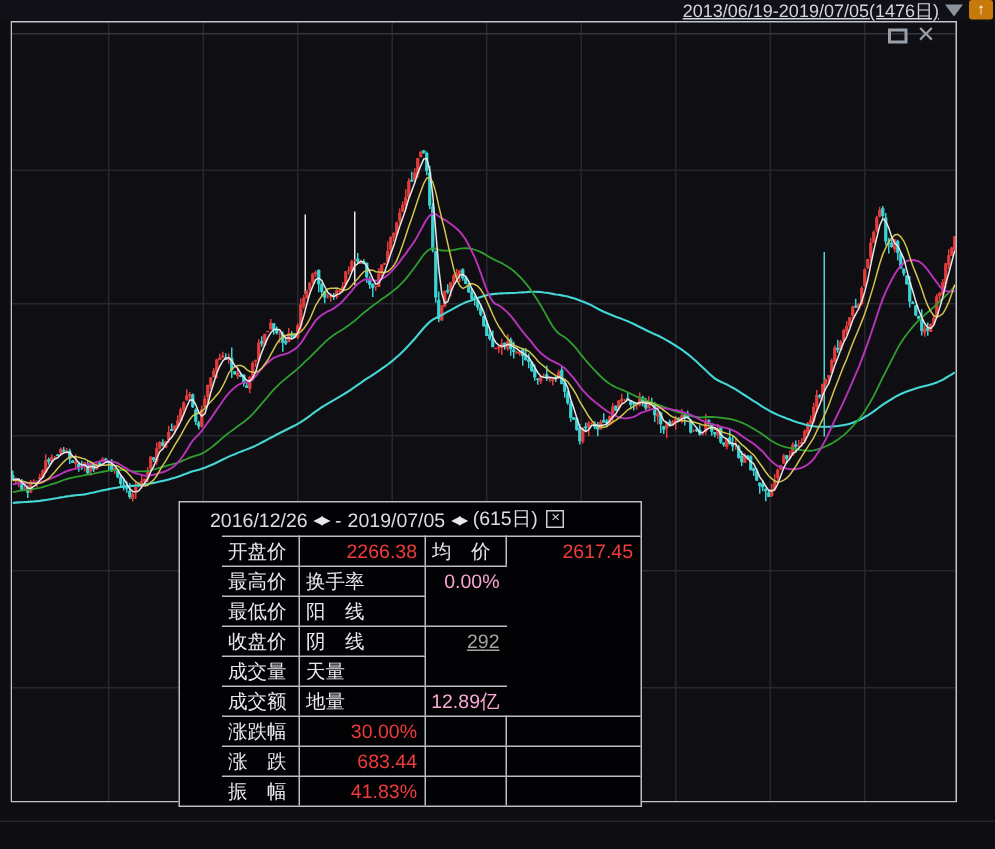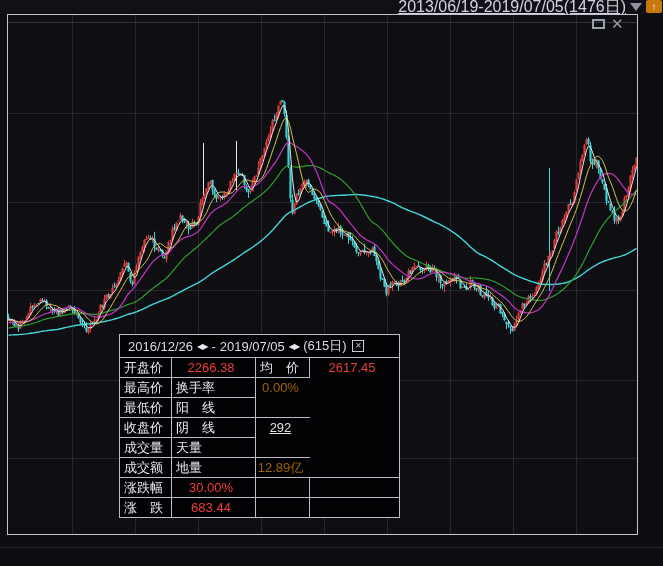--- a/index.html
+++ b/index.html
@@ -6,21 +6,21 @@
   body{
     width:663px;height:566px;position:relative;overflow:hidden;
     background:#0e0e12;
     font-family:"Liberation Sans","DejaVu Sans",sans-serif;
     -webkit-font-smoothing:antialiased;
   }
   
   .titlebar{position:absolute;left:0;top:0;width:663px;height:14px;background:#101016;}
   .title-range{
     position:absolute;right:37px;top:0;height:14px;line-height:14px;
-    font-size:16px;color:#d2d5dd;text-decoration:underline;white-space:nowrap;cursor:pointer;margin-left:36px;
+    font-size:12px;color:#d2d5dd;text-decoration:underline;white-space:nowrap;cursor:pointer;margin-left:36px;
   }
   .dd-triangle{
     position:absolute;right:21px;top:3px;width:0;height:0;
     border-left:6px solid transparent;border-right:6px solid transparent;
     border-top:8px solid #8d929c;cursor:pointer;
   }
   .pin-icon{
     position:absolute;right:1px;top:0;width:16px;height:13px;border-radius:2px;
     background:#c8790c;color:#fff;font-size:10px;font-weight:bold;
     text-align:center;line-height:13px;cursor:pointer;
@@ -33,37 +33,37 @@
   .outer-bottom{position:absolute;left:0;top:547px;width:663px;height:1px;background:#26262d;}
   
   #chart-svg{position:absolute;left:7px;top:14px;}
   
   .panel{
     position:absolute;left:119px;top:334px;
     background:#020205;border:1px solid #b9bdc5;color:#e9e9ef;
     font-size:13px;
   }
   .panel-header{
-    display:flex;align-items:center;height:22px;padding:0 8px;white-space:nowrap;
+    display:flex;align-items:center;height:22px;padding:0 20px;white-space:nowrap;
     color:#dcdce4;
   }
   .ph-part{margin-right:4px;}
   .nav-arrows{font-size:8px;letter-spacing:-1px;color:#e8e8ee;margin-right:4px;cursor:pointer;}
   .panel-close{
     margin-left:2px;width:12px;height:12px;border:1px solid #c9cdd5;box-sizing:border-box;
     color:#c9cdd5;font-size:10px;line-height:10px;text-align:center;cursor:pointer;
   }
-  .prow{display:grid;grid-template-columns:52px 84px 54px 89px;height:20px;}
+  .prow{display:grid;grid-template-columns:52px 84px 54px 89px;height:20px;padding-left:28px;}
   .cell{border-top:1px solid #b9bdc5;line-height:19px;overflow:hidden;white-space:nowrap;}
   .cell.b-r{border-right:1px solid #b9bdc5;}
   .lbl{padding-left:4px;color:#e9e9ef;}
-  .val{text-align:center;padding-right:5px;}
+  .val{text-align:right;padding-right:5px;}
   .val.red{color:#ee3b3b;}
-  .val.green{color:#e5e5e5;text-decoration:underline;}
-  .val.white{color:#a16207;}
+  .val.green{color:#a3a3a3;text-decoration:underline;}
+  .val.white{color:#f9a8d4;}
 </style>
 </head>
 <body>
 
 <div class="titlebar">
   <span class="title-range">2013/06/19-2019/07/05(1476日)</span>
   <span class="dd-triangle"></span>
   <span class="pin-icon">↑</span>
 </div>
 
@@ -783,16 +783,22 @@
     <div class="cell val white"></div>
   </div>
 
   <div class="prow">
     <div class="cell lbl b-r">涨　跌</div>
     <div class="cell val b-r red">683.44</div>
     <div class="cell lbl b-r"></div>
     <div class="cell val white"></div>
   </div>
 
+  <div class="prow">
+    <div class="cell lbl b-r">振　幅</div>
+    <div class="cell val b-r red">41.83%</div>
+    <div class="cell lbl b-r"></div>
+    <div class="cell val white"></div>
+  </div>
 </div>
 </div>
 
 <div class="outer-bottom"></div>
 
 </body></html>

